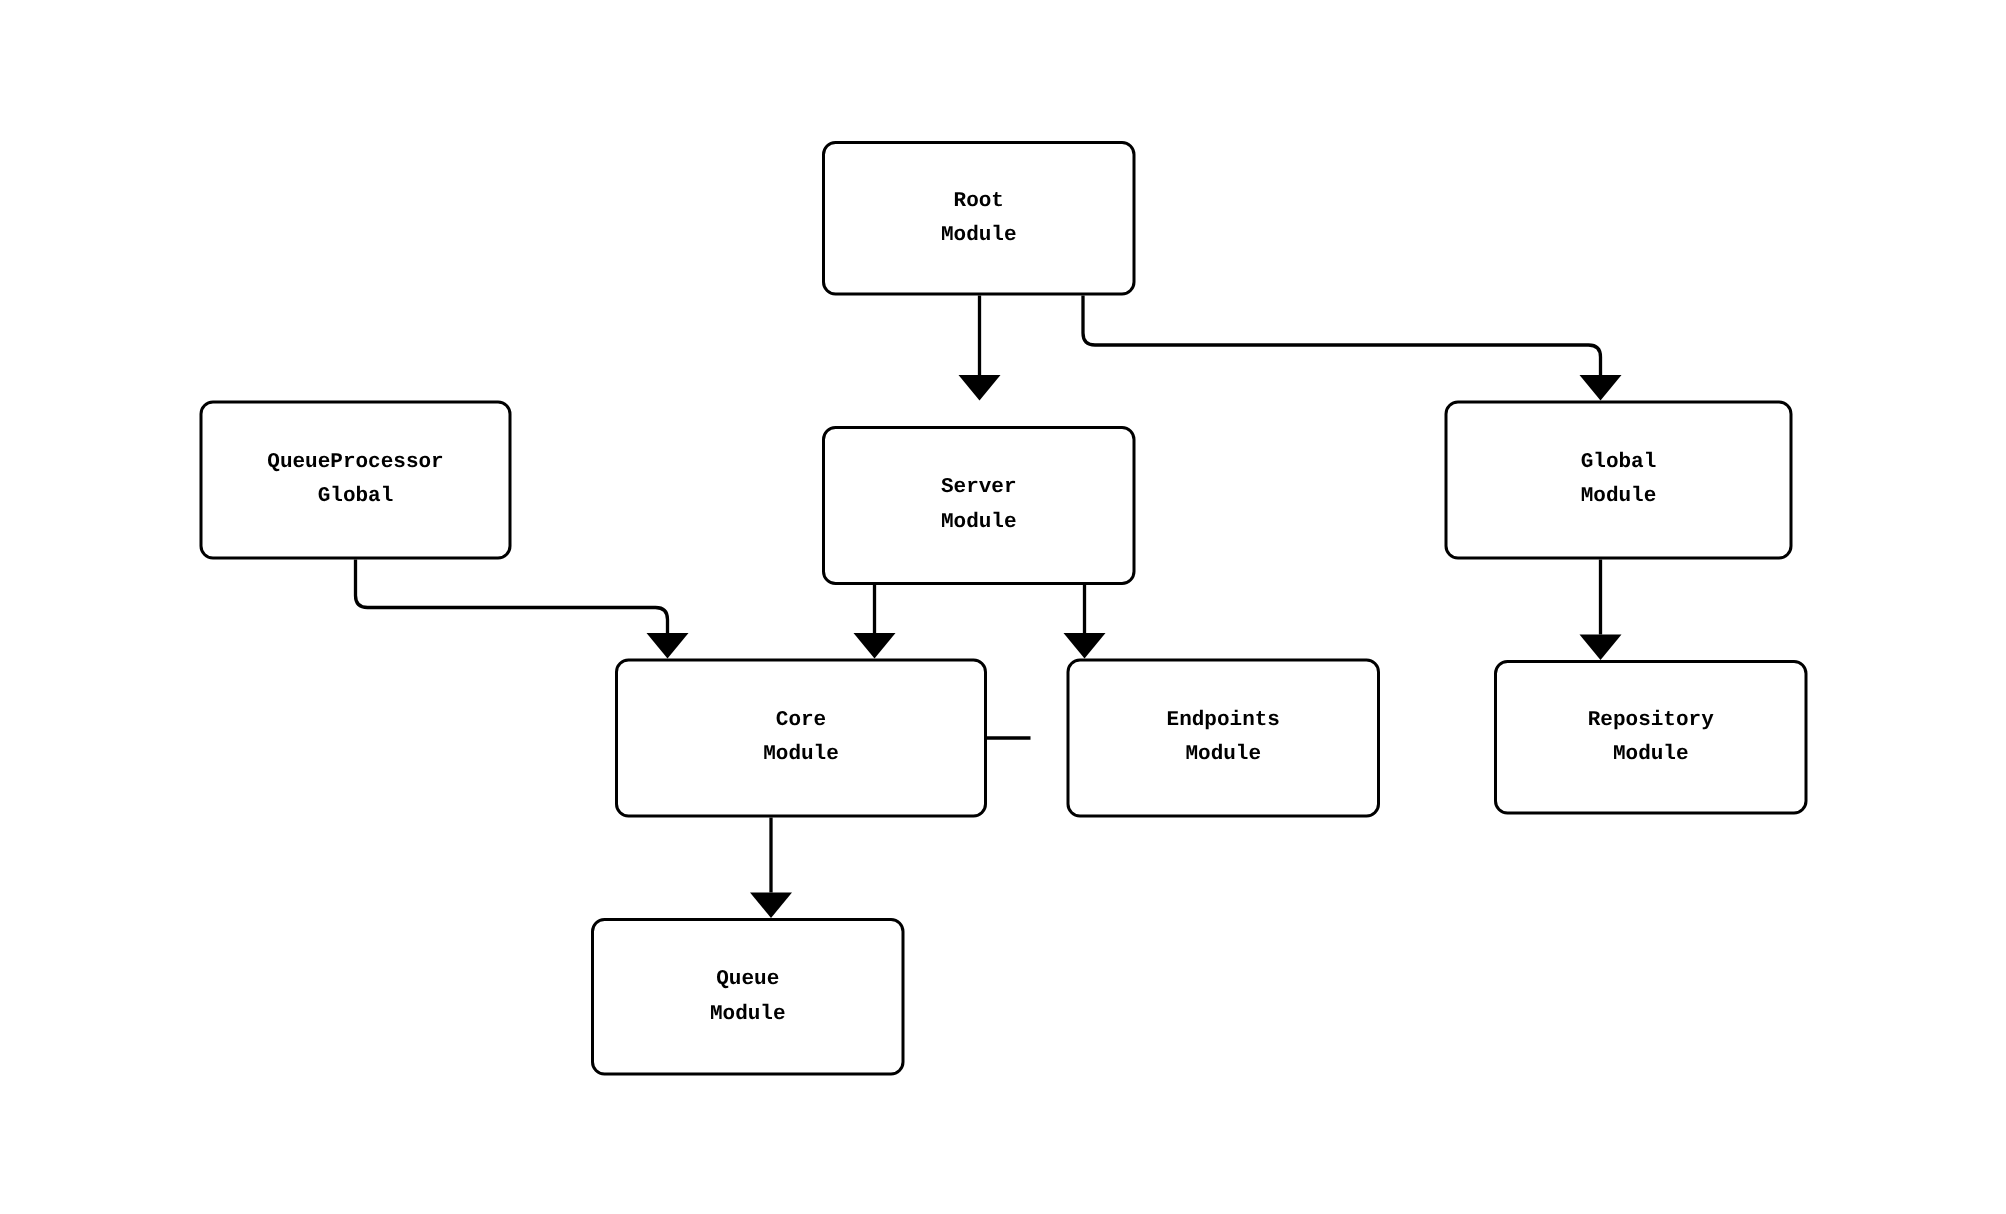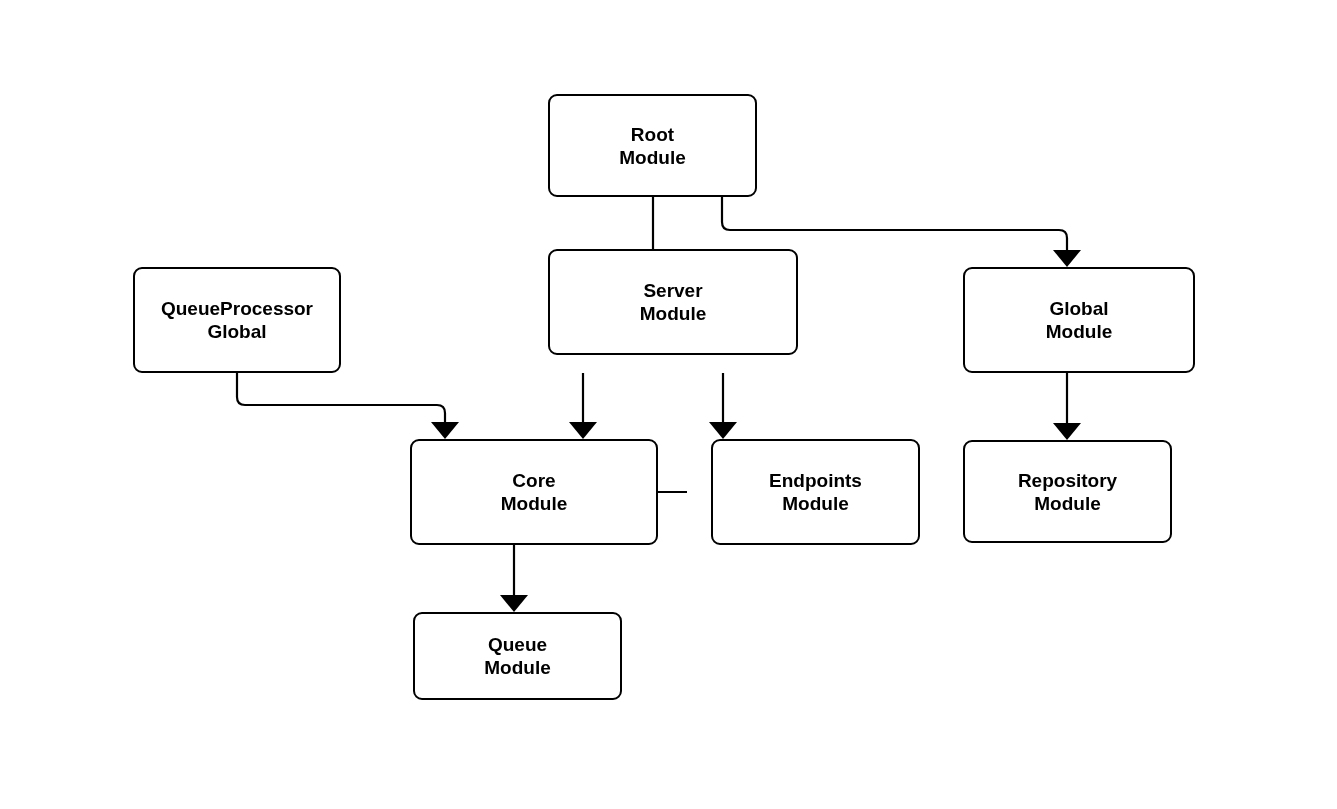--- a/index.html
+++ b/index.html
@@ -30,23 +30,23 @@
     box-sizing: border-box;
     border: 2.5px solid var(--node-border, #000000);
     border-radius: 9px;
     background: var(--node-fill, #ffffff);
     display: flex;
     align-items: center;
     justify-content: center;
     text-align: center;
   }
   .node-label {
-    font-family: Liberation Sans, sans-serif;
+    font-family: Liberation Mono, monospace;
     font-weight: bold;
-    font-size: 19px;
+    font-size: 14px;
     line-height: 23px;
     color: var(--text-color, #000000);
     white-space: pre-line;
     text-align: center;
   }
 </style>
 </head>
 <body>
 
 <div class="canvas">
@@ -70,38 +70,38 @@
     </svg>
   <div id="node-layer">
       <div class="node" style="left: 548px; top: 94px; width: 209px; height: 103px;">
         <span class="node-label">Root
 Module</span>
       </div>
       <div class="node" style="left: 133px; top: 267px; width: 208px; height: 106px;">
         <span class="node-label">QueueProcessor
 Global</span>
       </div>
-      <div class="node" style="left: 548px; top: 249px; width: 250px; height: 106px;">
+      <div class="node" style="left: 548px; top: 284px; width: 209px; height: 106px;">
         <span class="node-label">Server
 Module</span>
       </div>
       <div class="node" style="left: 963px; top: 267px; width: 232px; height: 106px;">
         <span class="node-label">Global
 Module</span>
       </div>
       <div class="node" style="left: 410px; top: 439px; width: 248px; height: 106px;">
         <span class="node-label">Core
 Module</span>
       </div>
       <div class="node" style="left: 687px; top: 439px; width: 209px; height: 106px; margin-left: 24px;">
         <span class="node-label">Endpoints
 Module</span>
       </div>
-      <div class="node" style="left: 963px; top: 440px; width: 209px; height: 103px;">
+      <div class="node" style="left: 996px; top: 440px; width: 209px; height: 103px;">
         <span class="node-label">Repository
 Module</span>
       </div>
-      <div class="node" style="left: 413px; top: 612px; width: 209px; height: 88px;">
+      <div class="node" style="left: 394px; top: 612px; width: 209px; height: 105px;">
         <span class="node-label">Queue
 Module</span>
       </div>
     </div>
 </div>
 
 </body></html>

